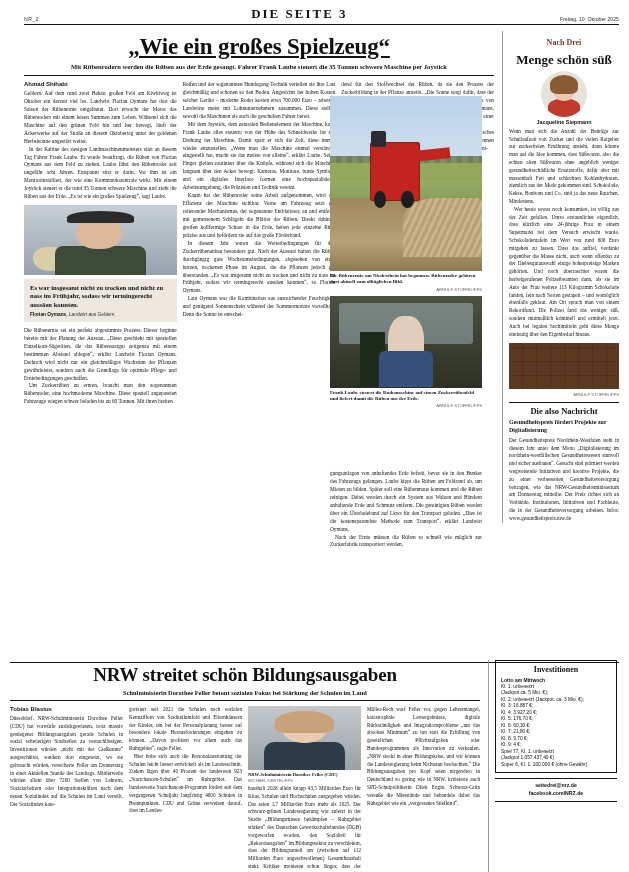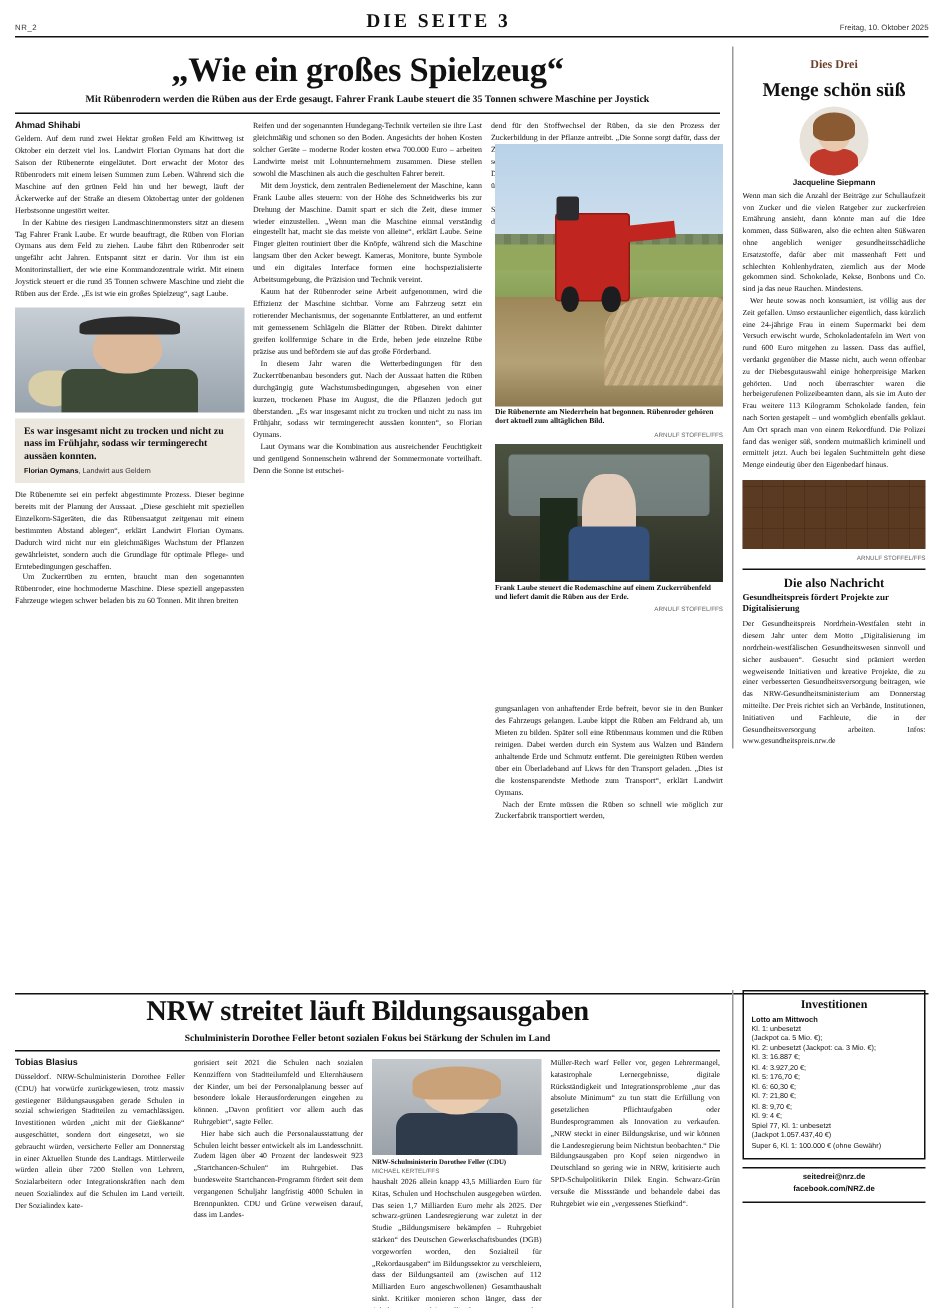--- a/index.html
+++ b/index.html
@@ -4,39 +4,39 @@
 <style>
   * { box-sizing: border-box; }
   html, body { margin:0; padding:0; }
   body {
     width: 629px; height: 872px;
     background: #ffffff;
     font-family: "Liberation Serif", serif;
     color: #111;
     overflow: hidden;
   }
-  .page { width:629px; height:808px; position:relative; padding: 6px 10px 4px 10px; }
+  .page { width:629px; height:808px; position:relative; padding: 6px 10px 4px 24px; }
 
   
   .masthead {
     display:flex; align-items:flex-end; justify-content:space-between;
     border-bottom: 1.5px solid #111; padding-bottom:2px;
   }
   .mh-left { font-size:5.2px; letter-spacing:.4px; color:#333; font-family:"Liberation Sans",sans-serif;}
   .mh-title { font-size:13px; font-weight:bold; letter-spacing:2px; text-align:center; flex:1;}
   .mh-right { font-size:5.2px; color:#333; font-family:"Liberation Sans",sans-serif; text-align:right;}
 
   
   .top-wrap { display:flex; gap:8px; margin-top:6px; }
   .main-col { width: 470px; }
   .rail { width: 129px; border-left:.5px solid #999; padding-left:6px; }
 
   .headline {
     font-size:23px; font-weight:bold; text-align:center; line-height:1.05;
-    margin: 4px 0 4px 0; letter-spacing:-0.2px;
+    margin: 4px 0 4px 0; letter-spacing:-0.2px;text-decoration:underline;
   }
   .subhead {
     font-size:6.6px; font-weight:bold; text-align:center; line-height:1.2;
     border-bottom:.5px solid #111; padding-bottom:4px; margin-bottom:5px;
     font-family:"Liberation Serif", serif;
   }
 
   .byline { font-size:6px; font-weight:bold; font-family:"Liberation Sans",sans-serif; margin-bottom:3px;}
   .cols3 { display:flex; gap:6px; }
   .col { width:calc((470px - 12px)/3); }
@@ -184,21 +184,21 @@
         </div>
 
         <div class="col">
           <p>dend für den Stoffwechsel der Rüben, da sie den Prozess der Zuckerbildung in der Pflanze antreibt. „Die Sonne sorgt dafür, dass der Zucker in den Rüben eingelagert wird. Dieses Jahr gehen wir von solchen Rüben mit einem höheren Zuckergehalt aus“, erklärt Oymans. Dank dieser Bedingungen wird in diesem Jahr mit einer überdurchschnittlichen Ernte und hochwertiger Rüben gerechnet.</p>
           <p>Die Maschine von Fahrer Frank Laube gibt nun ein akustisches Signal, das ihn aufforder, die Rüben zu entladen. Nach dem Abtrennen der Blätter werden die Rüben aus der Erde gehoben und durch Reini-</p>
         </div>
       </div>
     </div>
 
     <div class="rail">
-      <h2 class="extra">Dies Drei</h2>
+      <h2 class="extra">Nach Drei</h2>
       <div class="extra-title">Menge schön süß</div>
       <div class="col-portrait">
         <div class="b"></div>
           <div class="h"></div>
           <div class="hair"></div>
       </div>
       <div class="col-name">Jacqueline Siepmann</div>
       <p>Wenn man sich die Anzahl der Beiträge zur Schullaufzeit von Zucker und die vielen Ratgeber zur zuckerfreien Ernährung ansieht, dann könnte man auf die Idee kommen, dass Süßwaren, also die echten alten Süßwaren ohne angeblich weniger gesundheitsschädliche Ersatzstoffe, dafür aber mit massenhaft Fett und schlechten Kohlenhydraten, ziemlich aus der Mode gekommen sind. Schokolade, Kekse, Bonbons und Co. sind ja das neue Rauchen. Mindestens.</p>
       <p>Wer heute sowas noch konsumiert, ist völlig aus der Zeit gefallen. Umso erstaunlicher eigentlich, dass kürzlich eine 24-jährige Frau in einem Supermarkt bei dem Versuch erwischt wurde, Schokoladentafeln im Wert von rund 600 Euro mitgehen zu lassen. Dass das auffiel, verdankt gegenüber die Masse nicht, auch wenn offenbar zu der Diebesgutauswahl einige hoherpreisige Marken gehörten. Und noch überraschter waren die herbeigerufenen Polizeibeamten dann, als sie im Auto der Frau weitere 113 Kilogramm Schokolade fanden, fein nach Sorten gestapelt – und womöglich ebenfalls geklaut. Am Ort sprach man von einem Rekordfund. Die Polizei fand das weniger süß, sondern mutmaßlich kriminell und ermittelt jetzt. Auch bei legalen Suchtmitteln geht diese Menge eindeutig über den Eigenbedarf hinaus.</p>
       <div class="choc"></div>
@@ -244,21 +244,21 @@
 
   <div style="position:absolute; left:330px; top:470px; width:0;"></div>
 
   <div style="position:absolute; left:330px; top:0; width:0;"></div>
 
   <div class="sep" style="position:absolute; left:10px; right:10px; top:655px;"></div>
 
   <div style="position:absolute; left:10px; top:660px; width:609px;">
     <div class="lower-wrap">
       <div class="lower-main">
-        <div class="headline2">NRW streitet läuft Bildungsausgaben</div>
+        <div class="headline2">NRW streitet schön Bildungsausgaben</div>
         <div class="subhead2">Schulministerin Dorothee Feller betont sozialen Fokus bei Stärkung der Schulen im Land</div>
         <div class="cols4">
           <div class="col4">
             <div class="byline">Tobias Blasius</div>
             <p>Düsseldorf. NRW-Schulministerin Dorothee Feller (CDU) hat vorwürfe zurückgewiesen, trotz massiv gestiegener Bildungsausgaben gerade Schulen in sozial schwierigen Stadtteilen zu vernachlässigen. Investitionen würden „nicht mit der Gießkanne“ ausgeschüttet, sondern dort eingesetzt, wo sie gebraucht würden, versicherte Feller am Donnerstag in einer Aktuellen Stunde des Landtags. Mittlerweile würden allein über 7200 Stellen von Lehrern, Sozialarbeitern oder Integrationskräften nach dem neuen Sozialindex auf die Schulen im Land verteilt. Der Sozialindex kate-</p>
           </div>
           <div class="col4">
             <p>gorisiert seit 2021 die Schulen nach sozialen Kennziffern von Stadtteilumfeld und Elternhäusern der Kinder, um bei der Personalplanung besser auf besondere lokale Herausforderungen eingehen zu können. „Davon profitiert vor allem auch das Ruhrgebiet“, sagte Feller.</p>
             <p>Hier habe sich auch die Personalausstattung der Schulen leicht besser entwickelt als im Landesschnitt. Zudem lägen über 40 Prozent der landesweit 923 „Startchancen-Schulen“ im Ruhrgebiet. Das bundesweite Startchancen-Programm fördert seit dem vergangenen Schuljahr langfristig 4000 Schulen in Brennpunkten. CDU und Grüne verweisen darauf, dass im Landes-</p>
           </div>

